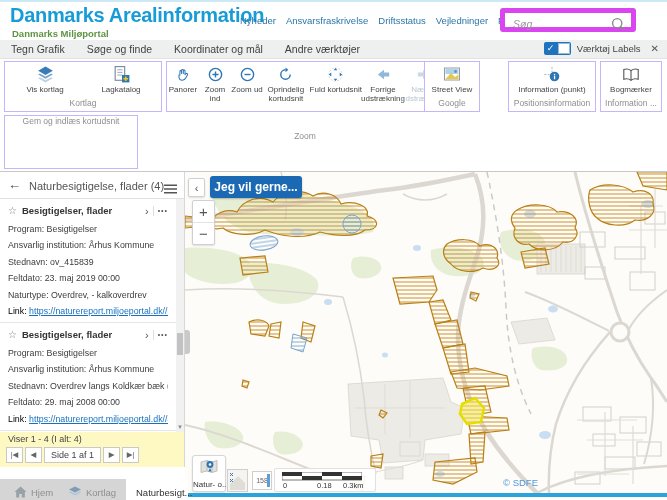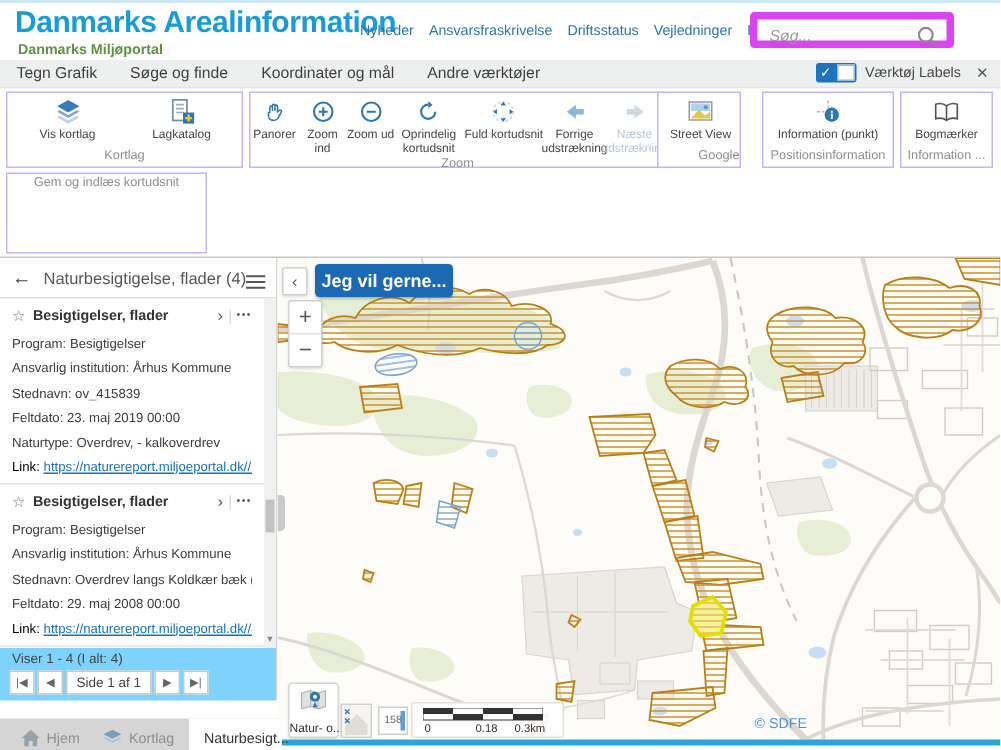--- a/index.html
+++ b/index.html
@@ -36,22 +36,22 @@
   .ribbon { position:absolute; left:0; top:59px; width:667px; height:113px; background:#fff; border-bottom:1px solid #c8c8c8; }
   .rgroup { position:absolute; border:1px solid #c4b5fd; background:#fff; display:flex; flex-direction:column; }
   .rgroup .btns { flex:1; display:flex; justify-content:space-evenly; align-items:flex-start; padding-top:3px; }
   .rgroup .glabel { height:13px; text-align:center; font-size:8.5px; color:#8e8e8e; }
   .rbtn { display:flex; flex-direction:column; align-items:center; cursor:pointer; }
   .rbtn .ric { height:19px; display:flex; align-items:center; }
   .rbtn .rlabel { font-size:8px; color:#454545; text-align:center; line-height:1.15; margin-top:1px; }
   .rbtn.disabled .rlabel { color:#b9c6d2; }
   .g-row1 { top:2px; height:51px; }
   .g-kortlag { left:4px;  width:158px; }
-  .g-zoom    { left:166px; width:278px; }
-  .g-google  { left:438px; width:56px;align-items:flex-end; }
+  .g-zoom    { left:166px; width:278px;gap:28px; }
+  .g-google  { left:424px; width:56px; }
   .g-pos     { left:508px; width:88px; }
   .g-info    { left:600px; width:62px; }
   .g-row2 { top:56px; height:54px; left:4px; width:134px; }
 
   
   .panel { position:absolute; left:0; top:172px; width:185px; height:295px; background:#fff; border-right:1px solid #d7d7d7; }
   .panel-header { position:absolute; left:0; top:0; width:100%; height:27px; border-bottom:1px solid #e0e0e0; }
   .panel-back { position:absolute; left:8px; top:5px; font-size:13px; color:#444; cursor:pointer; }
   .panel-title { position:absolute; left:29px; top:8px; font-size:11px; color:#555; }
   .panel-menu { position:absolute; right:7px; top:8px; cursor:pointer; }
@@ -61,21 +61,21 @@
   .pitem-star { font-size:10px; color:#777; margin-right:5px; cursor:pointer; }
   .pitem-title { font-size:9.5px; font-weight:bold; color:#333; flex:1; }
   .pitem-open { font-size:11px; color:#555; cursor:pointer; padding:0 4px; border-right:1px solid #ddd; margin-right:4px; line-height:10px;}
   .pitem-more { font-size:7px; color:#555; letter-spacing:1px; cursor:pointer; }
   .pfield { font-size:8.8px; color:#3c3c3c; margin:6.5px 0; white-space:nowrap; overflow:hidden; }
   .plink { font-size:8.8px; margin:6px 0 2px 0; white-space:nowrap; overflow:hidden;}
   .plink a { color:#1670c0; text-decoration:underline; }
   .pscroll { position:absolute; right:0; top:27px; width:8px; height:233px; background:#f1f1f1; }
   .pscroll .thumb { position:absolute; left:1px; top:134px; width:6px; height:22px; background:#c2c2c2; }
   .pscroll .sdown { position:absolute; left:0; bottom:0; width:8px; height:11px; font-size:7px; color:#888; text-align:center; line-height:11px; cursor:pointer;}
-  .panel-foot { position:absolute; left:0; top:260px; width:100%; height:35px; background:#7dd3fc; }
+  .panel-foot { position:absolute; left:0; top:260px; width:100%; height:35px; background:#fef9c3; }
   .result-count { position:absolute; left:8px; top:2px; font-size:9px; color:#444; }
   .pager { position:absolute; left:6px; top:15px; display:flex; }
   .pgbtn { height:16px; min-width:17px; border:1px solid #c9c9c9; background:#fff; font-size:7.5px; color:#666; text-align:center; line-height:14px; cursor:pointer; margin-right:2px; padding:0 2px; }
   .pgbtn.pglabel { font-size:9px; color:#444; padding:0 6px; cursor:default; }
 
   
   .map { position:absolute; left:185px; top:172px; width:482px; height:321px; overflow:hidden; background:#fdfcf9; cursor:crosshair; }
   .map svg.base { position:absolute; left:0; top:0; }
   .mbtn { position:absolute; background:#fff; border:1px solid #d0d0d0; border-radius:2px; text-align:center; color:#555; cursor:pointer; box-shadow:0 1px 2px rgba(0,0,0,.12); }
   .collapse-btn { left:3px; top:6px; width:17px; height:19px; font-size:11px; line-height:18px; }

